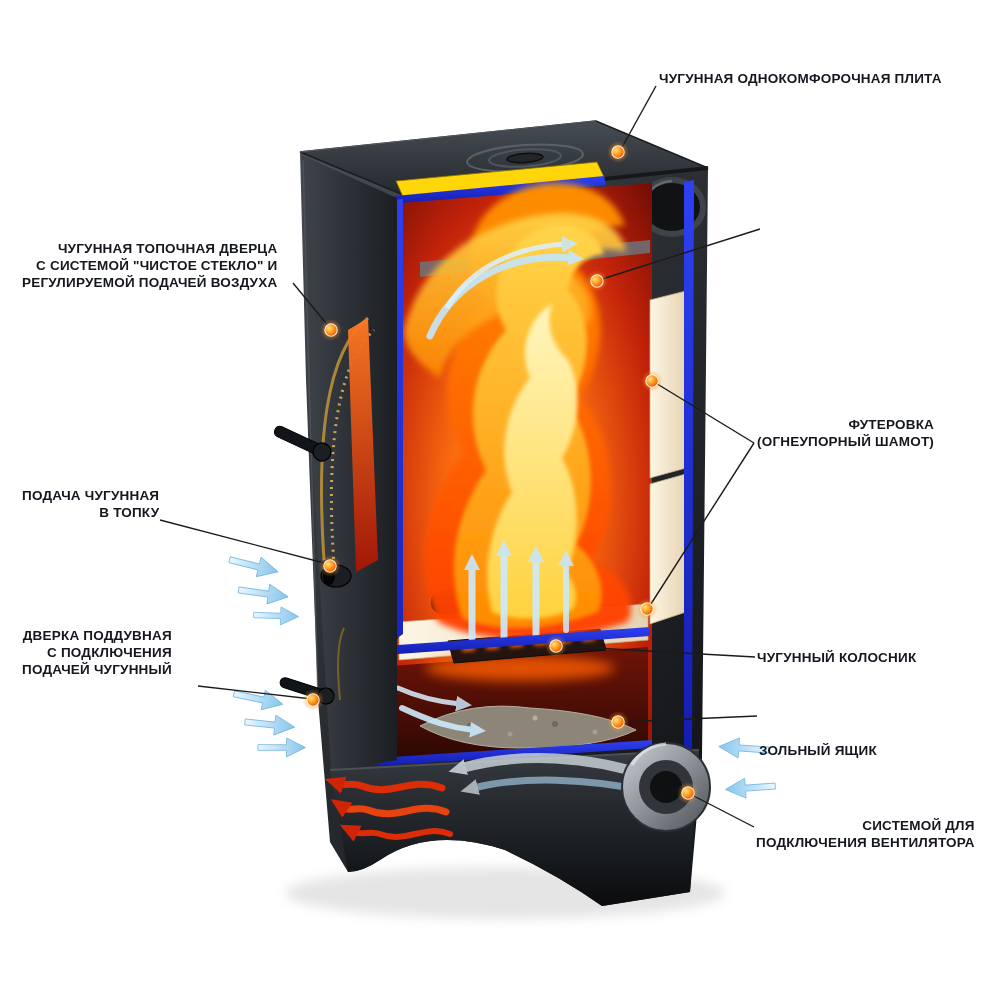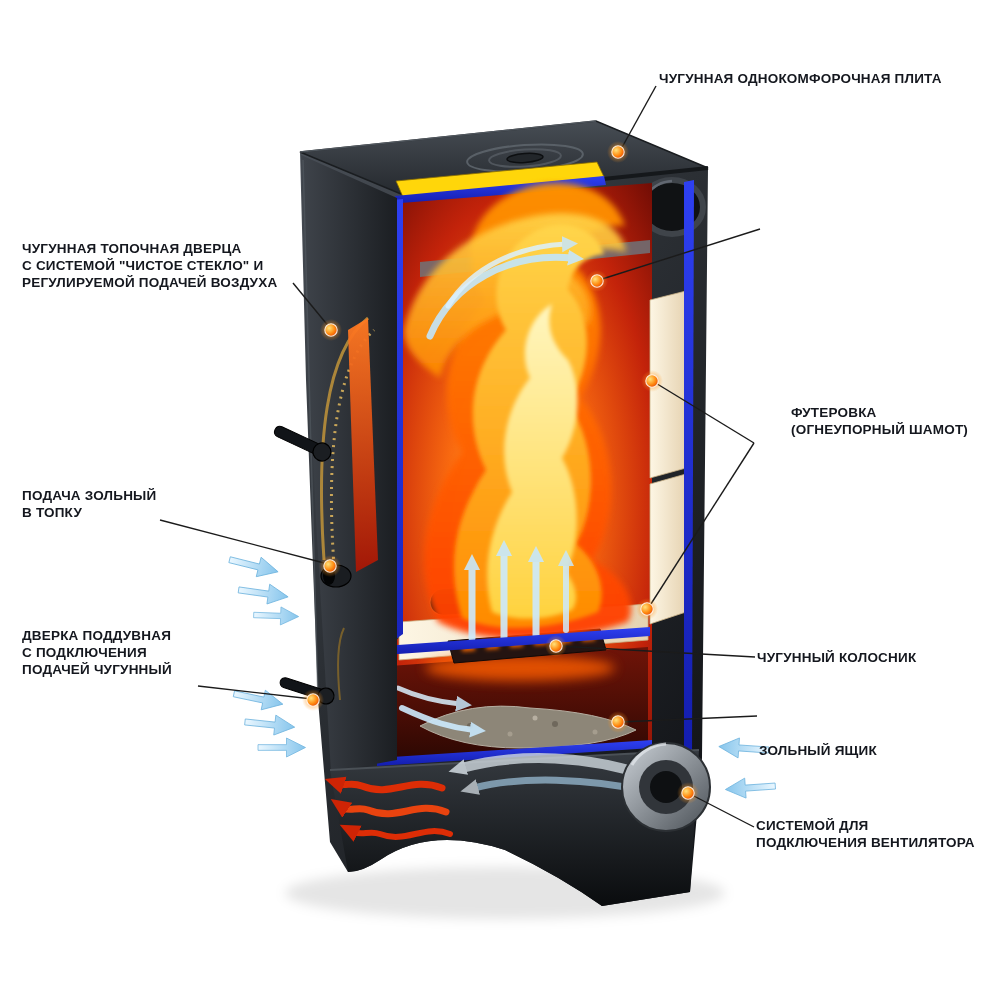--- a/index.html
+++ b/index.html
@@ -1,17 +1,17 @@
 <!DOCTYPE html>
 <html><head>
 <meta charset="utf-8">
 <style>
   html,body{margin:0;padding:0;background:#ffffff;}
   .stage{position:relative;width:1000px;height:1000px;background:#ffffff;overflow:hidden;
-         font-family:"Liberation Sans",sans-serif;}
+         font-family:"Liberation Sans",sans-serif;text-align:right;}
   .stage svg{position:absolute;left:0;top:0;}
   .label{position:absolute;font-weight:bold;font-size:13.5px;line-height:17px;
          color:#14171e;white-space:nowrap;letter-spacing:.2px;}
   .label span{display:block;}
 </style>
 </head>
 <body>
 
 <div class="stage">
 
@@ -329,27 +329,27 @@
   <span>ЧУГУННАЯ ОДНОКОМФОРОЧНАЯ ПЛИТА</span>
 </div>
 
 
 <div class="label" style="left:22px;top:240px;">
   <span>ЧУГУННАЯ ТОПОЧНАЯ ДВЕРЦА</span>
   <span>С СИСТЕМОЙ "ЧИСТОЕ СТЕКЛО" И</span>
   <span>РЕГУЛИРУЕМОЙ ПОДАЧЕЙ ВОЗДУХА</span>
 </div>
 
-<div class="label" style="left:757px;top:404px;margin-left:34px;">
+<div class="label" style="left:757px;top:416px;">
   <span>ФУТЕРОВКА</span>
   <span>(ОГНЕУПОРНЫЙ ШАМОТ)</span>
 </div>
 
 <div class="label" style="left:22px;top:487px;">
-  <span>ПОДАЧА ЗОЛЬНЫЙ</span>
+  <span>ПОДАЧА ЧУГУННАЯ</span>
   <span>В ТОПКУ</span>
 </div>
 
 <div class="label" style="left:22px;top:627px;">
   <span>ДВЕРКА ПОДДУВНАЯ</span>
   <span>С ПОДКЛЮЧЕНИЯ</span>
   <span>ПОДАЧЕЙ ЧУГУННЫЙ</span>
 </div>
 
 <div class="label" style="left:757px;top:649px;">

